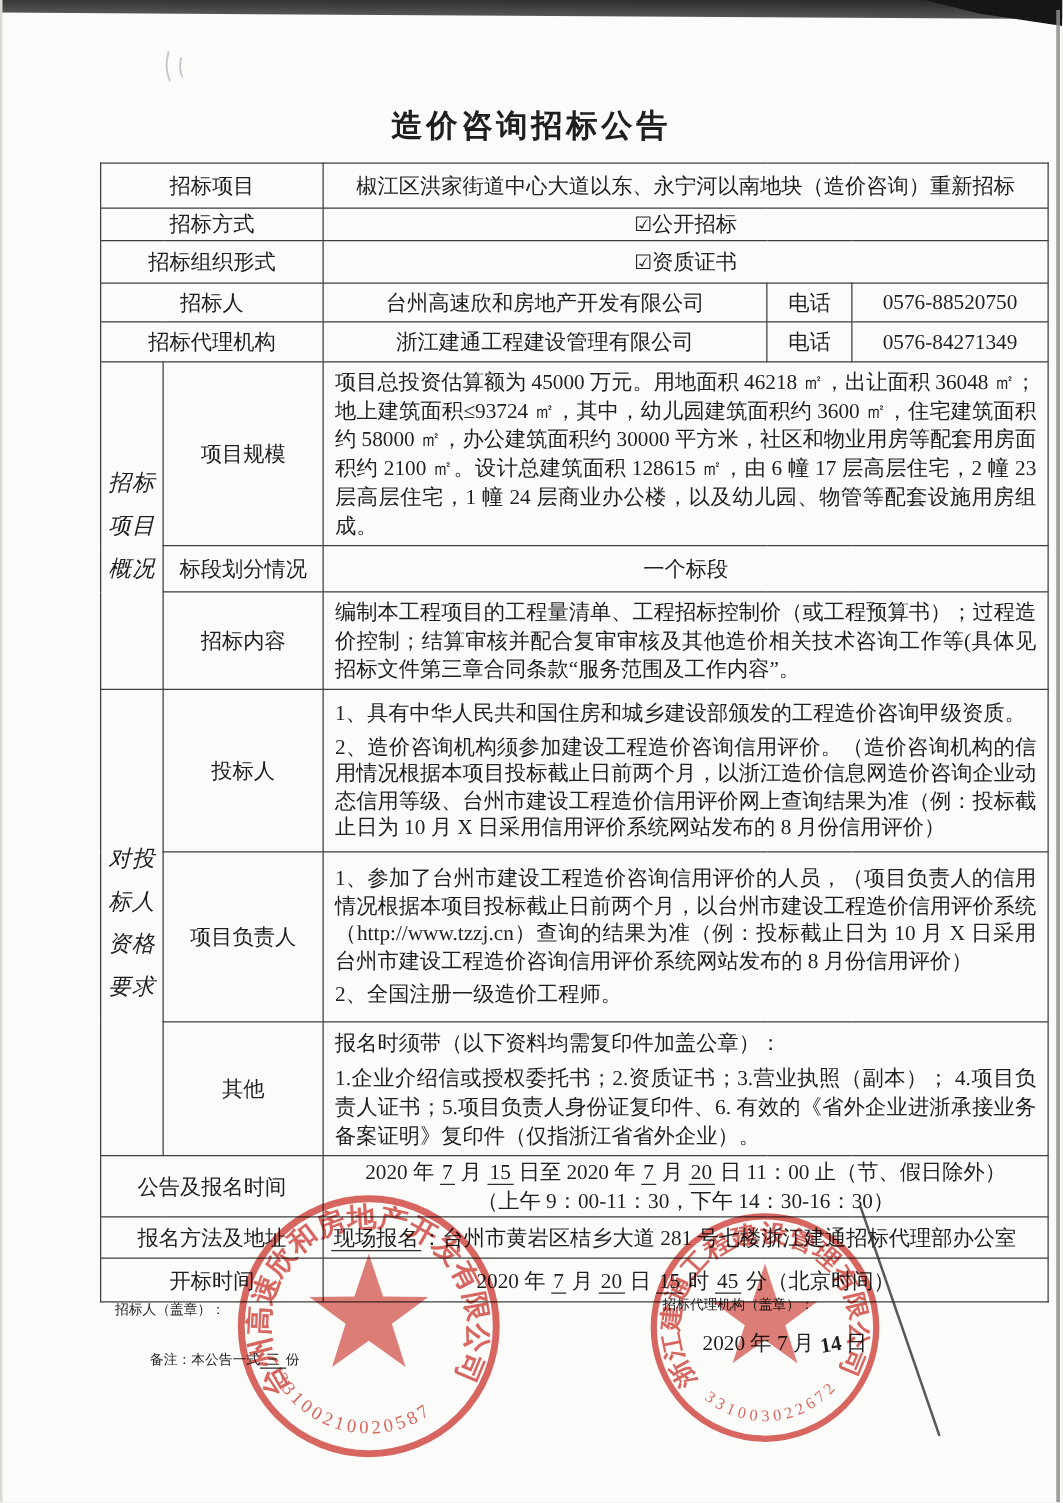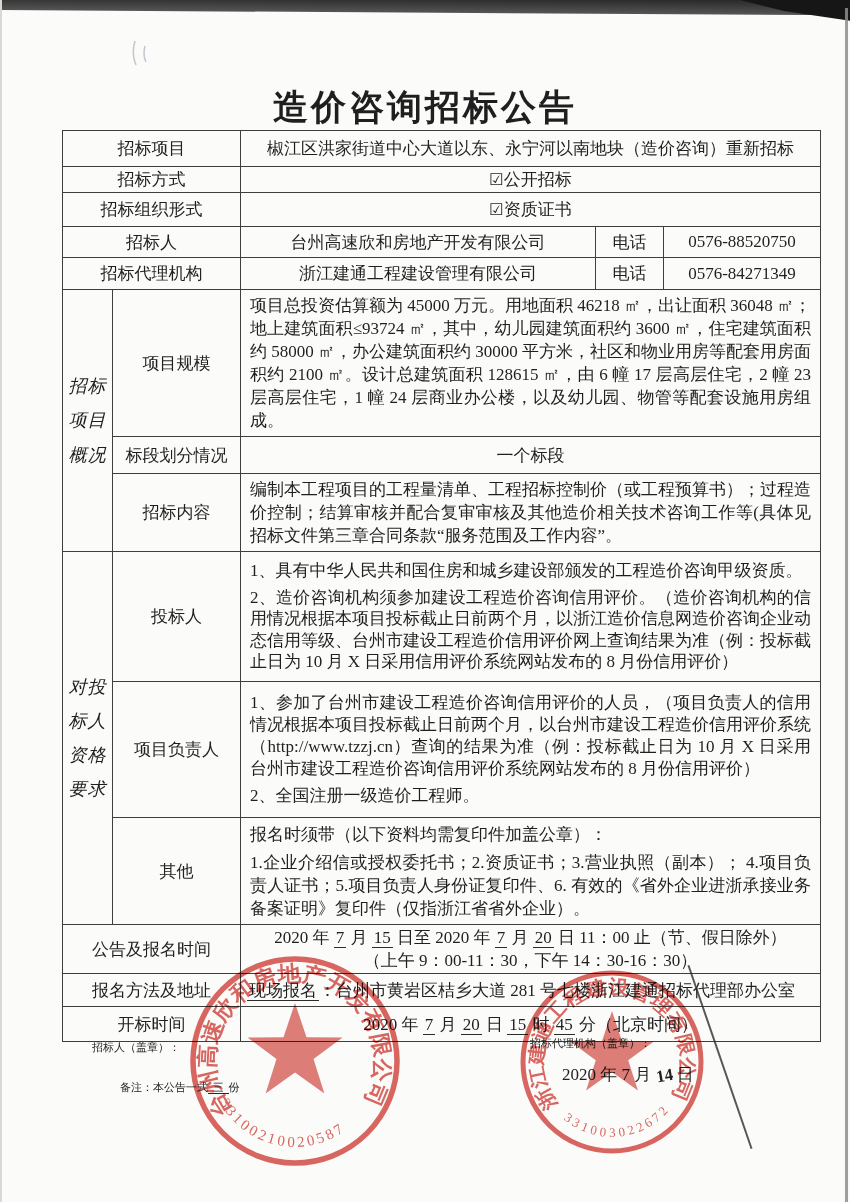--- a/index.html
+++ b/index.html
@@ -8,23 +8,23 @@
   
   .scan-top{position:absolute;top:-7px;left:-10px;width:880px;height:17px;background:linear-gradient(#222,#555);
             transform:rotate(0.35deg);transform-origin:left center;}
   .scan-top-right{position:absolute;top:0;right:0;width:110px;height:26px;background:#161616;
                   clip-path:polygon(0 0,100% 0,100% 80%,40% 42%);}
   .scan-right{position:absolute;top:8px;right:2px;width:3px;height:1194px;background:#8d8d8a;opacity:.85;}
   .scan-left{position:absolute;top:0;left:0;width:2px;height:100%;background:#d9d9d4;}
   .hand-mark{position:absolute;left:128px;top:38px;opacity:.55;}
   
   .title{position:absolute;top:84px;left:0;width:100%;text-align:center;
-         font-size:35px;font-weight:700;letter-spacing:3px;}
-  
-  table.doc{position:absolute;left:62px;top:130px;width:758px;border-collapse:collapse;table-layout:fixed;}
+         font-size:25px;font-weight:700;letter-spacing:3px;}
+  
+  table.doc{position:absolute;left:80px;top:130px;width:758px;border-collapse:collapse;table-layout:fixed;}
   table.doc td{border:1.6px solid #3e3e3c;padding:1px 6px;font-size:17px;vertical-align:middle;overflow:hidden;}
   .lab{text-align:center;font-size:17.5px;padding:1px 2px !important;}
   .vlab{padding:0 !important;}
   .vlab div{width:40px;margin:0 auto;font-size:18px;line-height:1.9;letter-spacing:1px;text-align:center;font-style:italic;}
   .ctr{text-align:center;}
   .cell p{margin:3px;text-align:justify;line-height:23px;}
   .cell p + p{margin-top:5px;}
   .lh215 p{line-height:21.5px;}
   .lh22 p{line-height:22px;}
   .u{border-bottom:1.4px solid #2c2c2c;padding:0 2px;}

